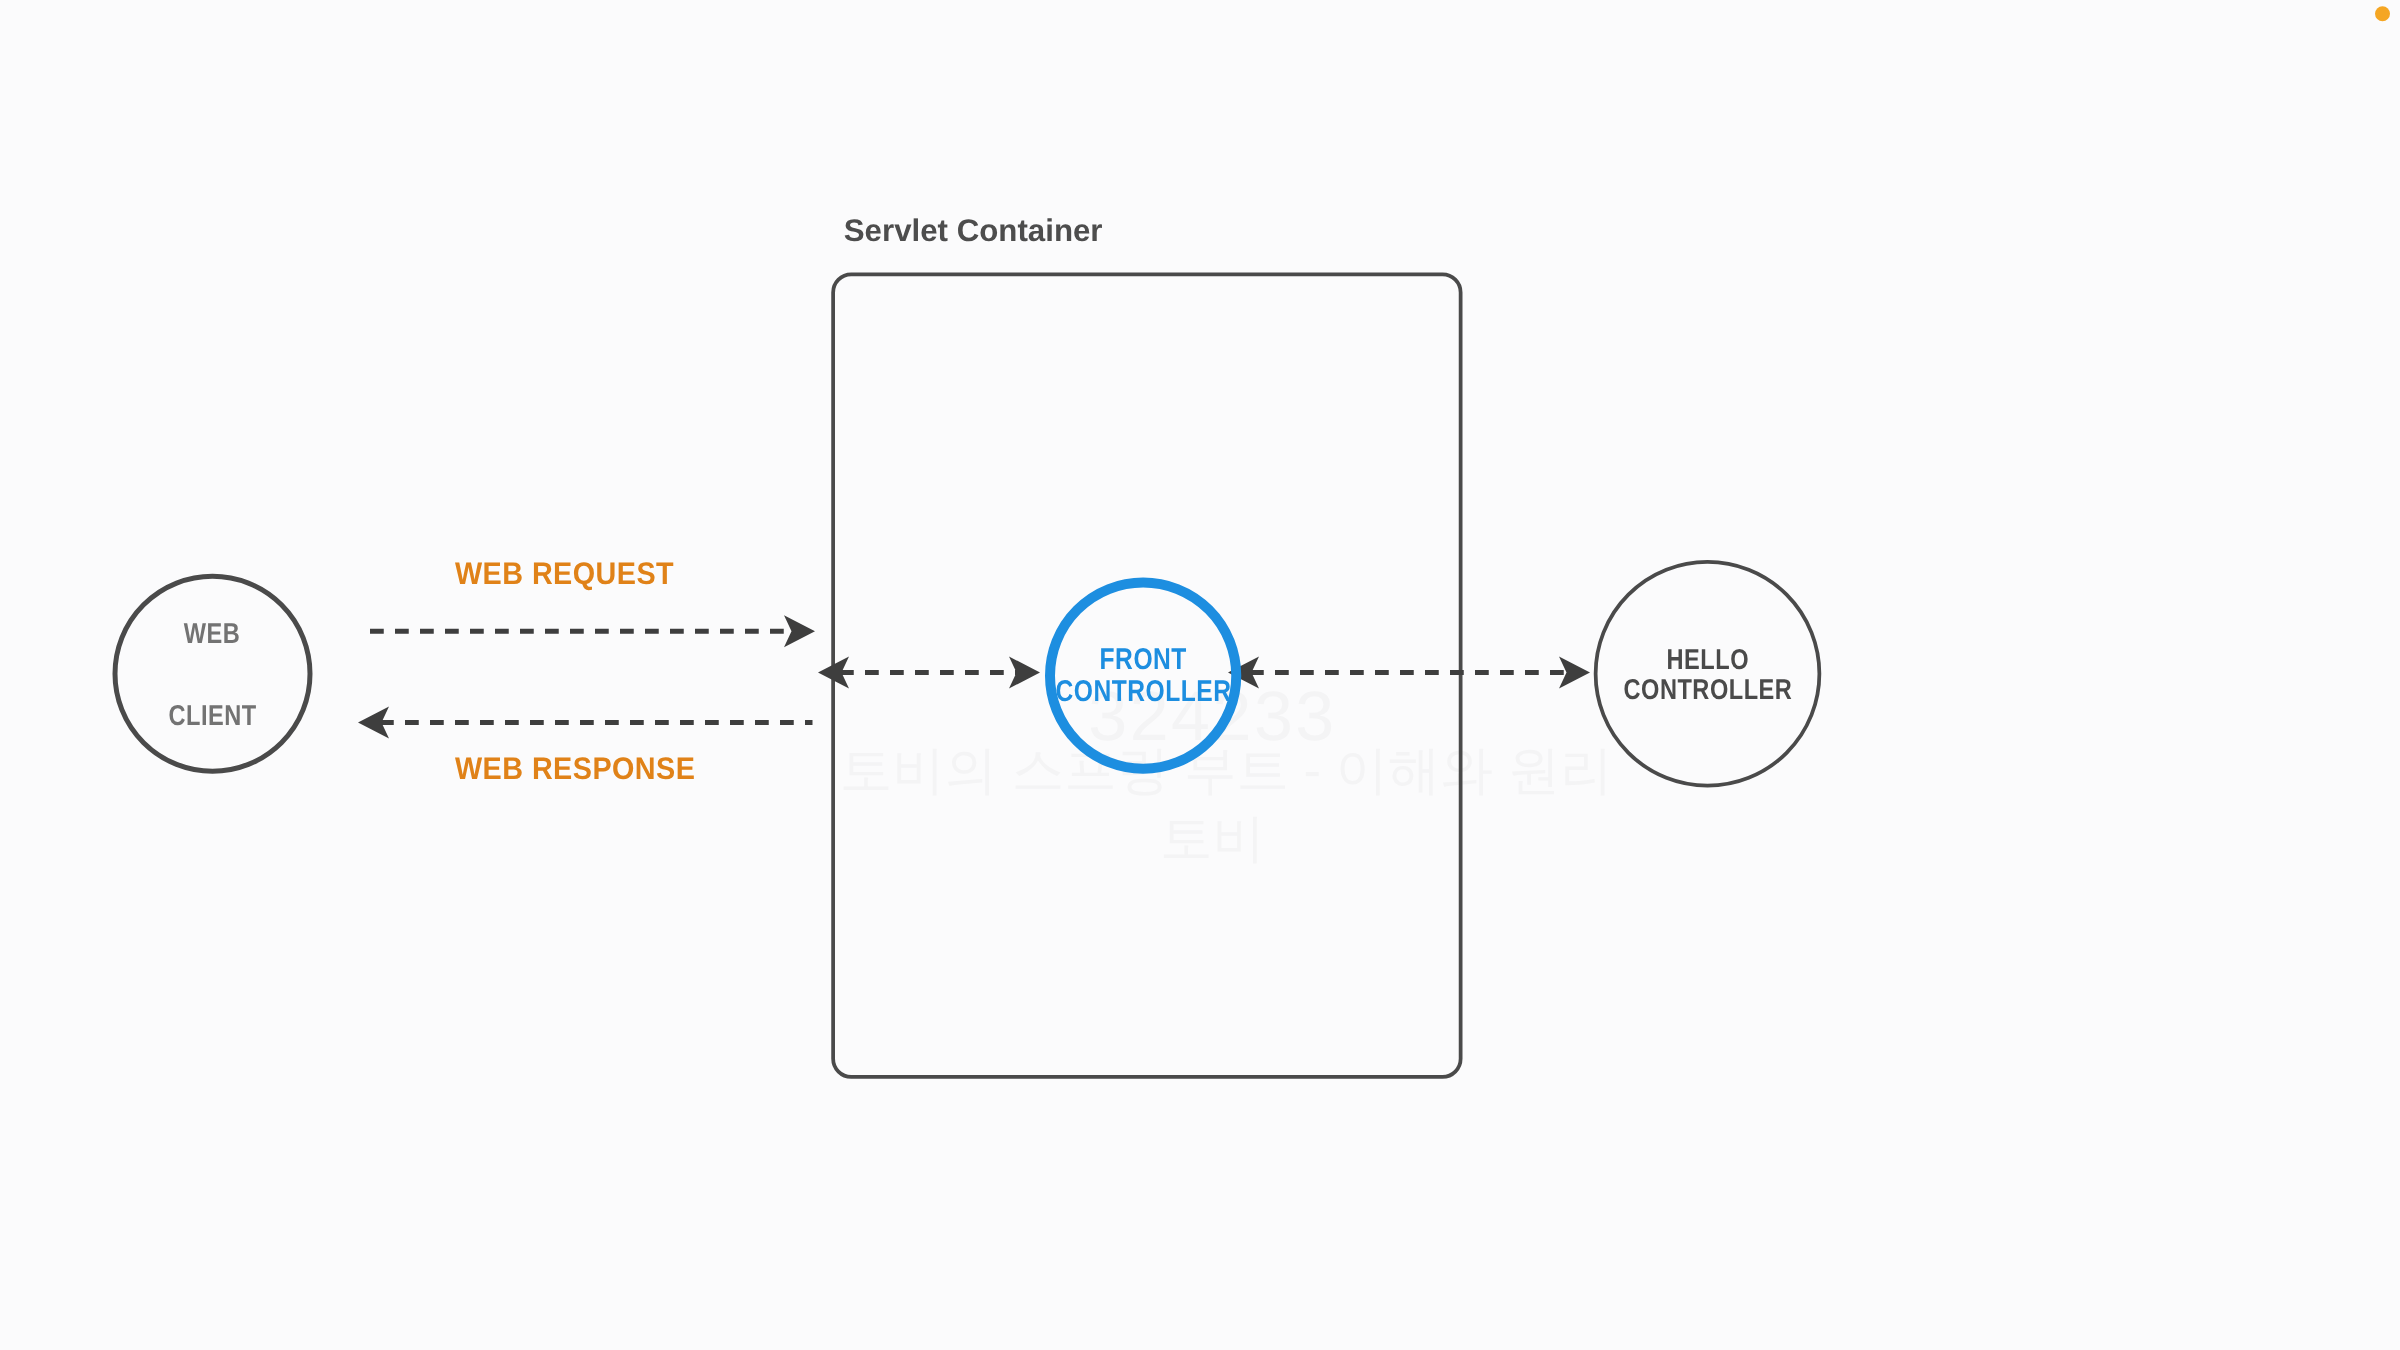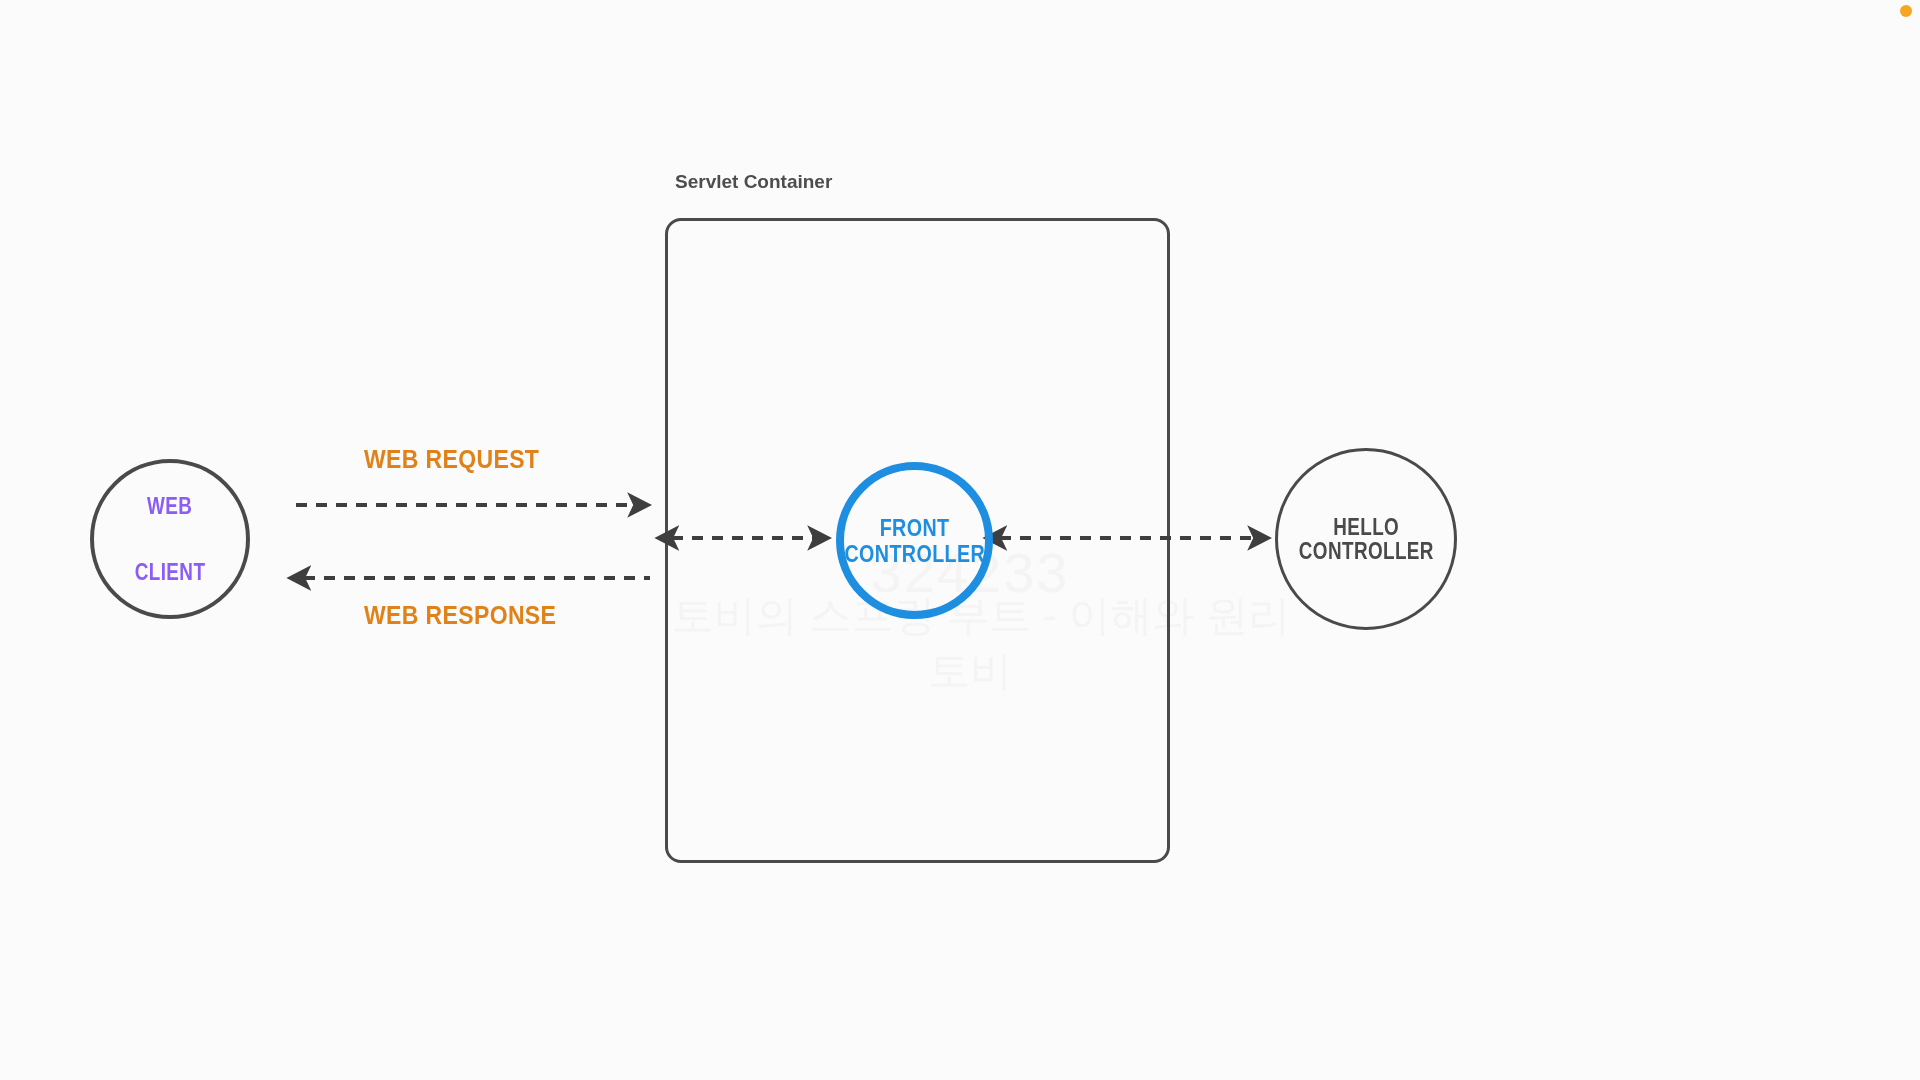--- a/index.html
+++ b/index.html
@@ -99,21 +99,21 @@
     position: absolute;
     left: 0; top: 0;
     width: 1920px; height: 1080px;
     z-index: 2;
   }
 
   .container-title {
     position: absolute;
     left: 675px;
     top: 171px;
-    font-size: 19px;
+    font-size: 25px;
     font-weight: 700;
     color: #4d4d4d;
     letter-spacing: 0px;
     white-space: nowrap;
   }
 
   .servlet-box {
     position: absolute;
     left: 665px;
     top: 218px;
@@ -221,21 +221,21 @@
       <line x1="672" y1="538" x2="828" y2="538" stroke="#3e3e3e" stroke-width="4" stroke-dasharray="11 9" stroke-linecap="butt" marker-start="url(#ah-l)" marker-end="url(#ah-r)"></line>
 
       <line x1="1000" y1="538" x2="1268" y2="538" stroke="#3e3e3e" stroke-width="4" stroke-dasharray="11 9" stroke-linecap="butt" marker-start="url(#ah-l)" marker-end="url(#ah-r)"></line>
 
       <line x1="304" y1="578" x2="650" y2="578" stroke="#3e3e3e" stroke-width="4" stroke-dasharray="11 9" stroke-linecap="butt" marker-start="url(#ah-l)"></line>
     </svg>
 
     <div class="edge-label label-web-request" style="color: rgb(224, 130, 24);">WEB REQUEST</div>
     <div class="edge-label label-web-response" style="color: rgb(224, 130, 24);">WEB RESPONSE</div>
 
-    <div class="node node-web-client" style="border-color: rgb(74, 74, 74); color: #8b5cf6; gap: 42px;">
+    <div class="node node-web-client" style="border-color: rgb(74, 74, 74); color: #737373; gap: 42px;">
       <span>WEB</span>
       <span>CLIENT</span>
     </div>
 
     <div class="node node-front-controller" style="border-color: rgb(29, 142, 224); color: rgb(29, 142, 224);">
       <span>FRONT</span>
       <span>CONTROLLER</span>
     </div>
 
     <div class="node node-hello-controller" style="border-color: rgb(74, 74, 74); color: rgb(74, 74, 74);">

